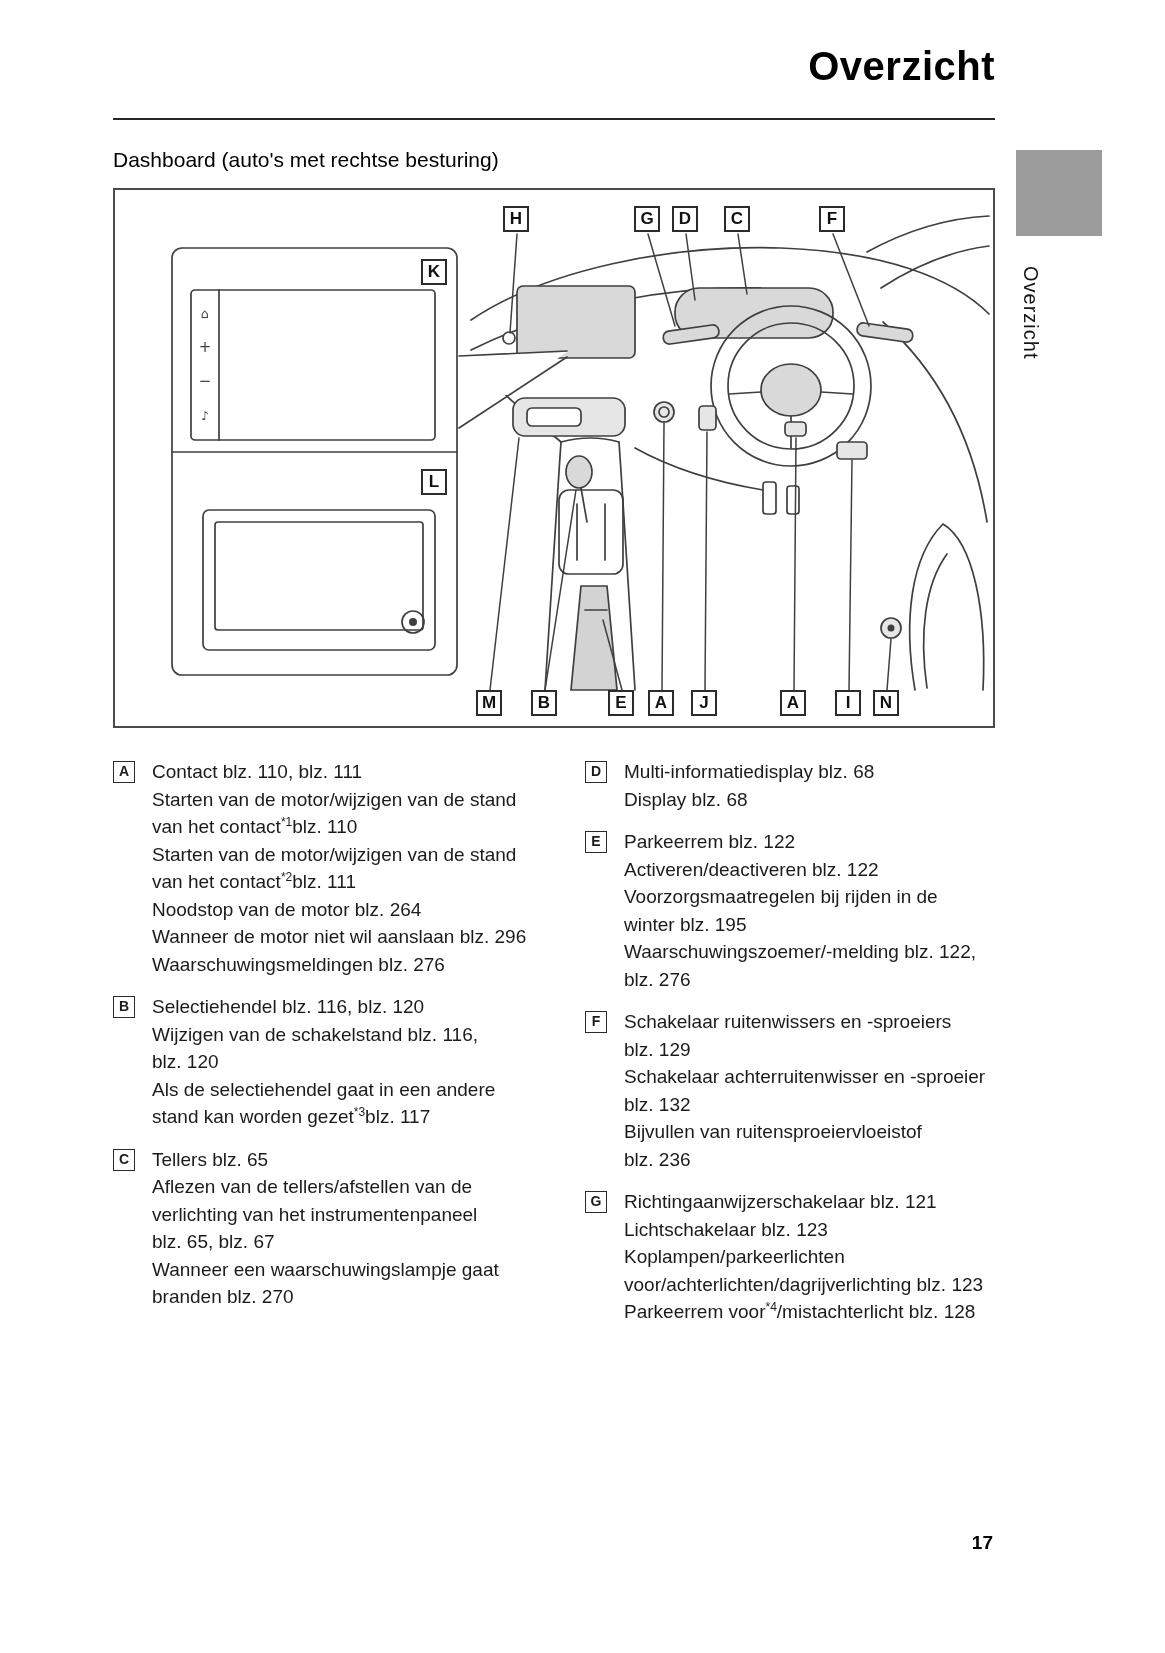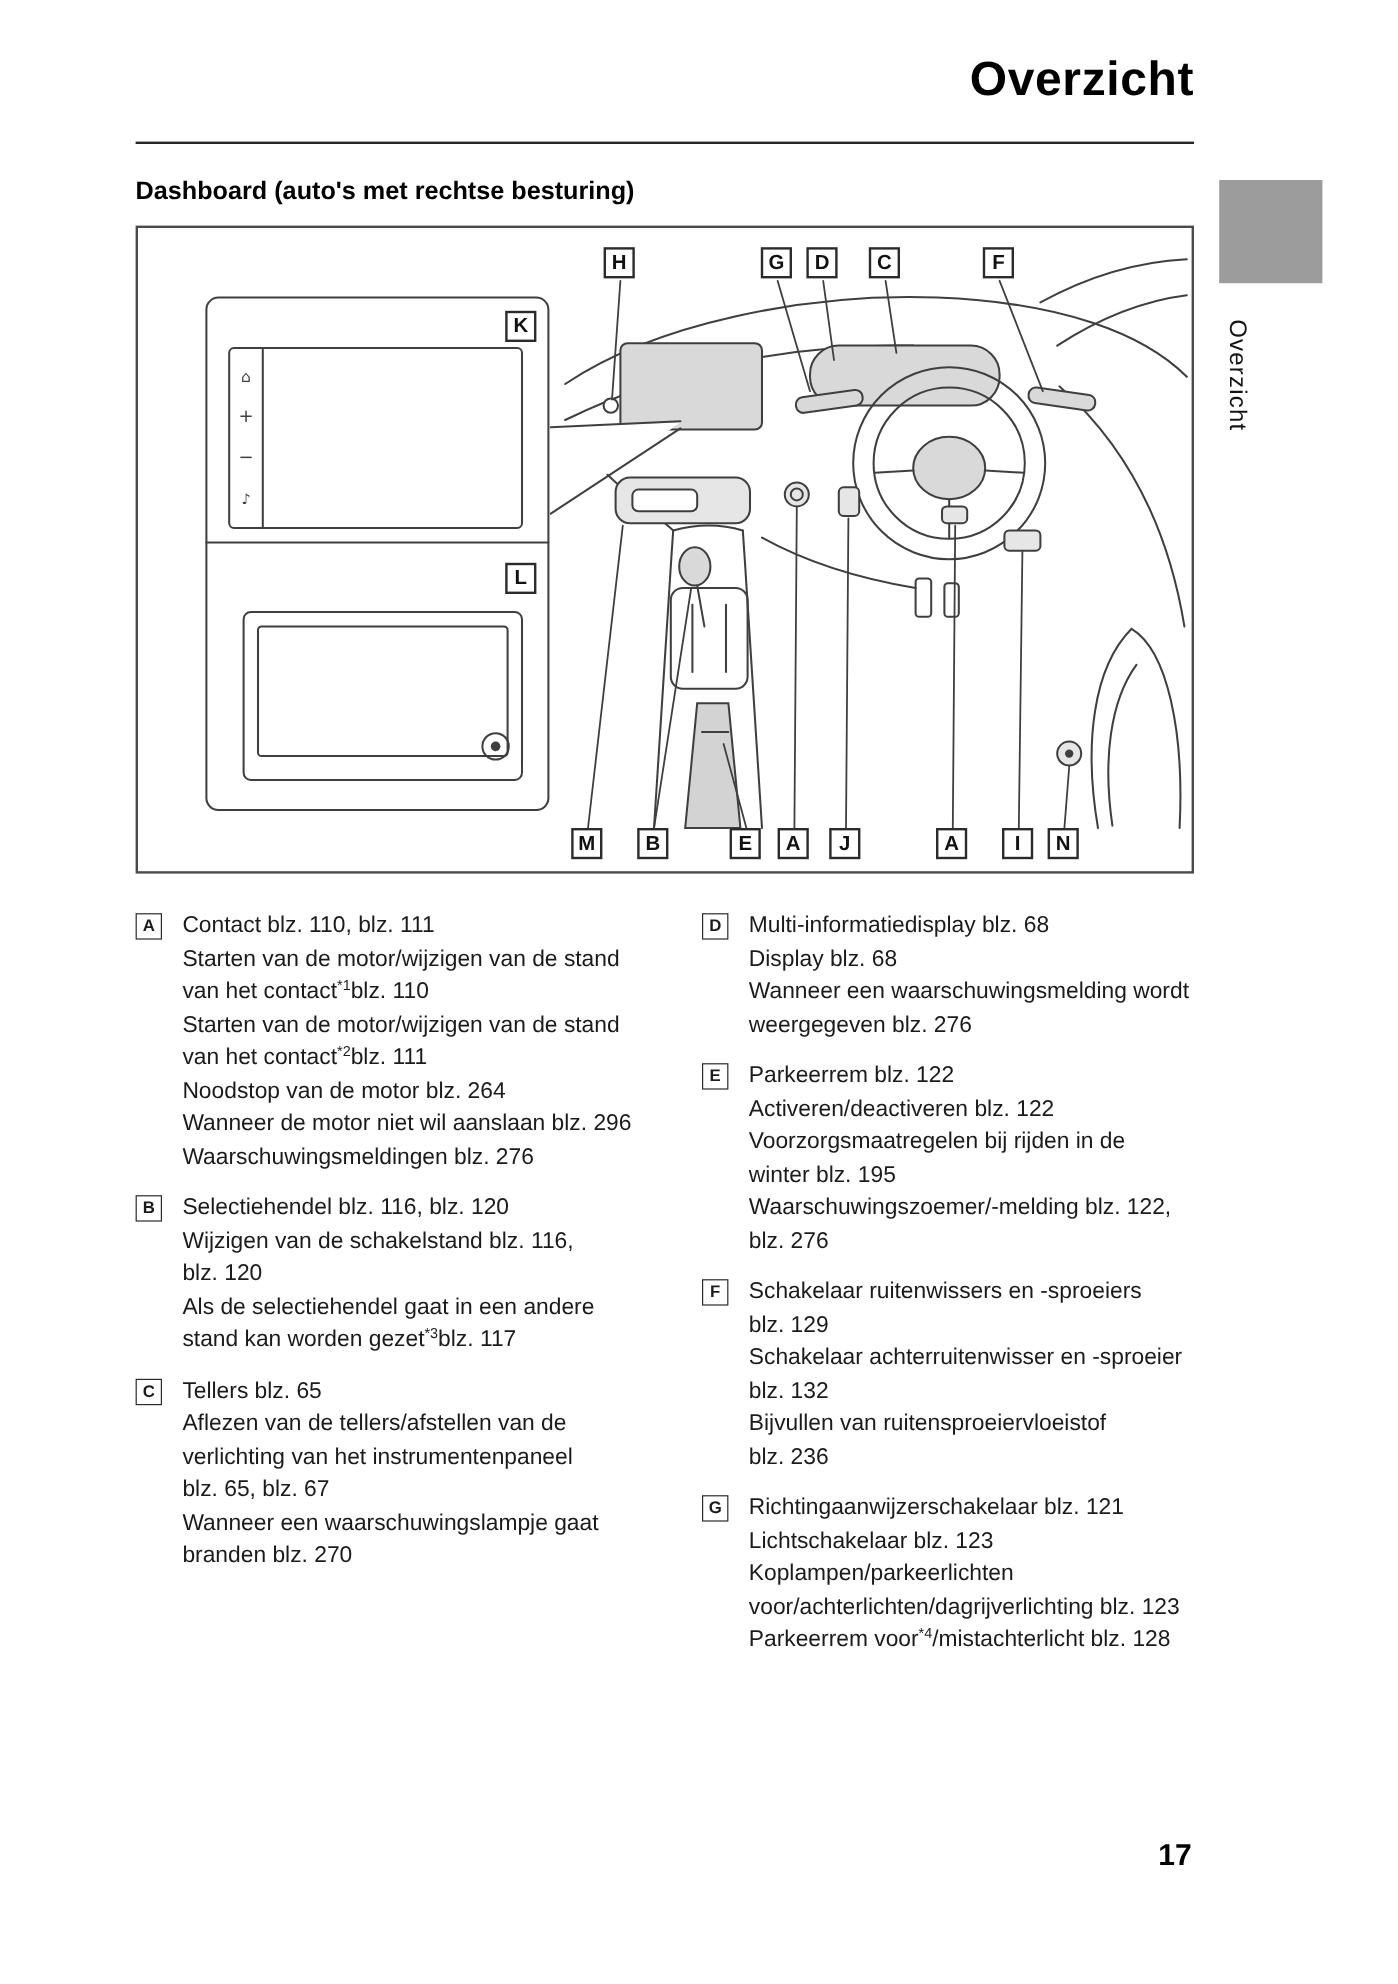--- a/index.html
+++ b/index.html
@@ -7,21 +7,21 @@
     width:1165px;height:1653px;position:relative;background:#ffffff;
     font-family:"Liberation Sans",sans-serif;color:#1b1b1b;
   }
   .content{position:absolute;left:113px;top:0;width:882px;}
   .page-title{
     margin:0;padding-top:44px;font-size:40px;line-height:44px;
     font-weight:bold;color:#000;text-align:right;letter-spacing:0.5px;
   }
   .title-rule{margin-top:30px;border:none;border-top:2px solid #262626;height:0;}
   .section-heading{
-    margin:28px 0 0 0;font-size:21px;line-height:24px;font-weight:bold;color:#000;
+    margin:28px 0 0 0;font-size:21px;line-height:24px;font-weight:normal;color:#000;
   }
   .diagram-box{
     margin-top:16px;height:536px;border:2px solid #4a4a4a;position:relative;background:#fff;
   }
   .diagram-box svg{position:absolute;left:0;top:0;}
   .co{
     position:absolute;width:26px;height:26px;box-sizing:border-box;
     border:2px solid #2b2b2b;background:#fff;color:#111;
     display:flex;align-items:center;justify-content:center;
     font-size:17px;font-weight:bold;
@@ -29,21 +29,21 @@
   .legend{display:flex;margin-top:30px;}
   .col-left{width:424px;margin-right:48px;}
   .col-right{width:407px;}
   .item{position:relative;padding-left:39px;margin-bottom:15px;font-size:19px;line-height:27.5px;color:#1b1b1b;}
   .ibox{
     position:absolute;left:0;top:3px;width:22px;height:22px;box-sizing:border-box;
     border:1.7px solid #2b2b2b;display:flex;align-items:center;justify-content:center;
     font-size:14px;font-weight:bold;background:#fff;
   }
   sup{font-size:12px;line-height:0;}
-  .pagenum{position:absolute;right:2px;top:1532px;font-size:25px;font-weight:bold;color:#000;}
+  .pagenum{position:absolute;right:2px;top:1532px;font-size:19px;font-weight:bold;color:#000;}
   .side-tab{position:absolute;left:1016px;top:150px;width:86px;height:86px;background:#9c9c9c;}
   .vlabel{
     position:absolute;left:1019px;top:266px;writing-mode:vertical-rl;
     font-size:20px;letter-spacing:1px;color:#141414;
   }
 </style>
 </head>
 <body>
 
 <div class="side-tab"></div>
@@ -198,21 +198,20 @@
           <div class="ln"><span>Tellers blz.&nbsp;65</span></div>
           <div class="ln"><span>Aflezen van de tellers/afstellen van de verlichting van het instrumentenpaneel blz.&nbsp;65, blz.&nbsp;67</span></div>
           <div class="ln"><span>Wanneer een waarschuwingslampje gaat branden blz.&nbsp;270</span></div>
         </div>
       </div>
     <div class="col-right">
         <div class="item">
           <span class="ibox">D</span>
           <div class="ln"><span>Multi-informatiedisplay blz.&nbsp;68</span></div>
           <div class="ln"><span>Display blz.&nbsp;68</span></div>
-          <div class="ln"><span>Wanneer een waarschuwingsmelding wordt weergegeven blz.&nbsp;276</span></div>
         </div>
         <div class="item">
           <span class="ibox">E</span>
           <div class="ln"><span>Parkeerrem blz.&nbsp;122</span></div>
           <div class="ln"><span>Activeren/deactiveren blz.&nbsp;122</span></div>
           <div class="ln"><span>Voorzorgsmaatregelen bij rijden in de winter blz.&nbsp;195</span></div>
           <div class="ln"><span>Waarschuwingszoemer/-melding blz.&nbsp;122, blz.&nbsp;276</span></div>
         </div>
         <div class="item">
           <span class="ibox">F</span>

